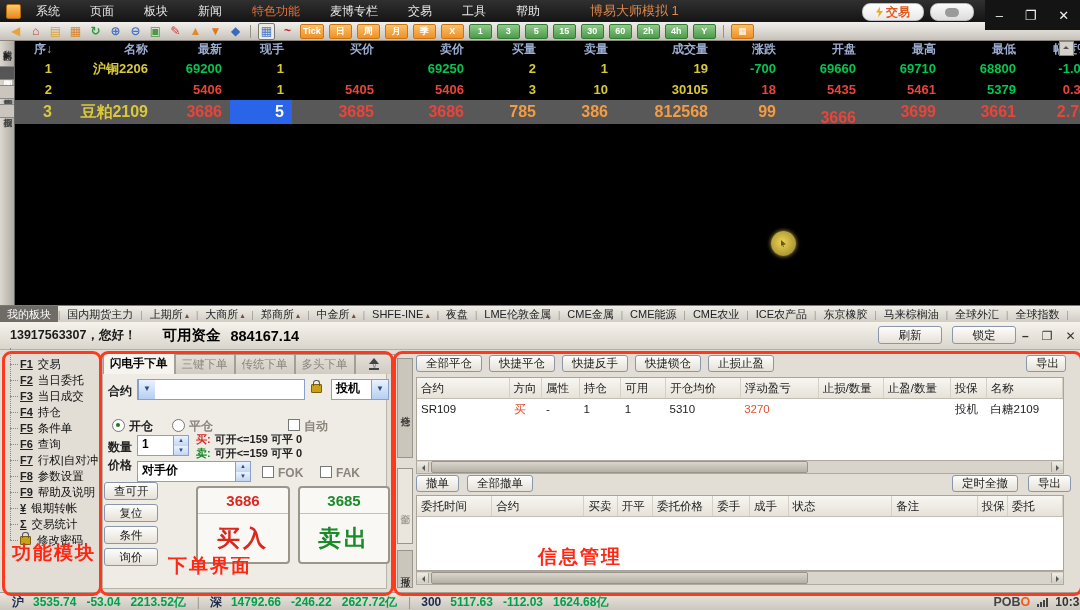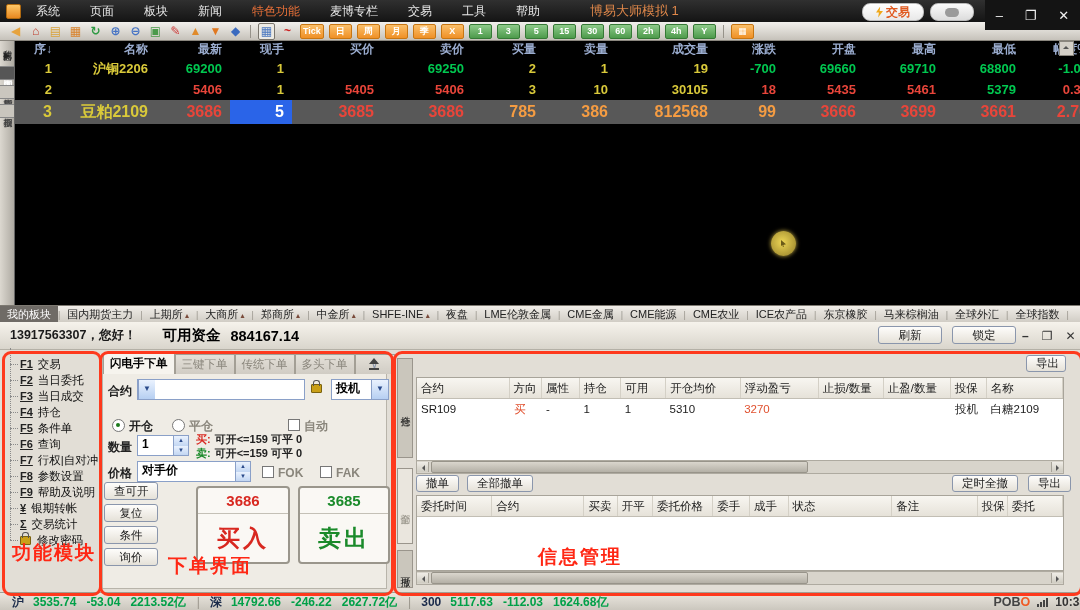--- a/index.html
+++ b/index.html
@@ -297,21 +297,21 @@
         <span class="qc qc-y" style="width: 38px;">3</span>
         <span class="qc qc-y" style="width: 88px;">豆粕2109</span>
         <span class="qc qc-r" style="width: 66px;">3686</span>
         <span class="qc qc-blue" style="width: 54px;">5</span>
         <span class="qc qc-r" style="width: 82px;">3685</span>
         <span class="qc qc-r" style="width: 82px;">3686</span>
         <span class="qc qc-o" style="width: 64px;">785</span>
         <span class="qc qc-o" style="width: 64px;">386</span>
         <span class="qc qc-o" style="width: 92px;">812568</span>
         <span class="qc qc-o" style="width: 60px;">99</span>
-        <span class="qc qc-r" style="width: 72px;">3666</span>
+        <span class="qc qc-r" style="width: 72px; margin-top: 6px;">3666</span>
         <span class="qc qc-r" style="width: 72px;">3699</span>
         <span class="qc qc-r" style="width: 72px;">3661</span>
         <span class="qc qc-r" style="width: 64px;">2.76</span>
       </div>
     </div>
   <div id="left-strip">
       <span class="vlabel">我的页面</span>
       <span class="varrow">▶</span>
       <div class="vstab act">国内期货</div>
       <div class="vstab">股指期货</div>
@@ -462,21 +462,21 @@
         <span>▼</span>
       </span>
   </div>
   <div class="info-line" style="left:196px;top:110px">
     <span class="info-pre-buy">买:</span><span>可开&lt;=159  可平 0</span>
   </div>
   <div class="info-line" style="left:196px;top:124px">
     <span class="info-pre-sell">卖:</span><span>可开&lt;=159  可平 0</span>
   </div>
 
-  <div class="flabel" style="left:108px;top:143px">价格</div>
+  <div class="flabel" style="left:108px;top:135px">价格</div>
   <div class="combo" style="left:137px;top:139px;width:112px">
     <span class="cval">对手价</span>
     <span class="spin">
         <span>▲</span>
         <span>▼</span>
       </span>
   </div>
   <div class="abs" style="left:262px;top:141px">
     <span class="cb"></span><span class="ctl-label dim">FOK</span>
   </div>
@@ -498,20 +498,27 @@
   <div class="bigbtn" id="sell-btn">
     <div class="bprice sell-c">3685</div>
     <div class="blabel sell-c">卖出</div>
   </div>
   <div class="annot" style="left:168px;top:231px">下单界面</div>
 
   <div class="vtab" id="sec-tab-0">持仓</div>
   <div class="vtab" id="sec-tab-1">全部</div>
   <div class="vtab" id="sec-tab-2">可撤</div>
 
+  <div id="positions-buttons">
+      <button class="btn">全部平仓</button>
+      <button class="btn">快捷平仓</button>
+      <button class="btn">快捷反手</button>
+      <button class="btn">快捷锁仓</button>
+      <button class="btn">止损止盈</button>
+    </div>
   <button class="btn" id="positions-export">导出</button>
 
   <div class="ptable" id="positions-table">
     <div class="ph" id="positions-header">
         <span class="pc" style="width: 96px;">合约</span>
         <span class="pc" style="width: 30px;">方向</span>
         <span class="pc" style="width: 36px;">属性</span>
         <span class="pc" style="width: 40px;">持仓</span>
         <span class="pc" style="width: 44px;">可用</span>
         <span class="pc" style="width: 76px;">开仓均价</span>

